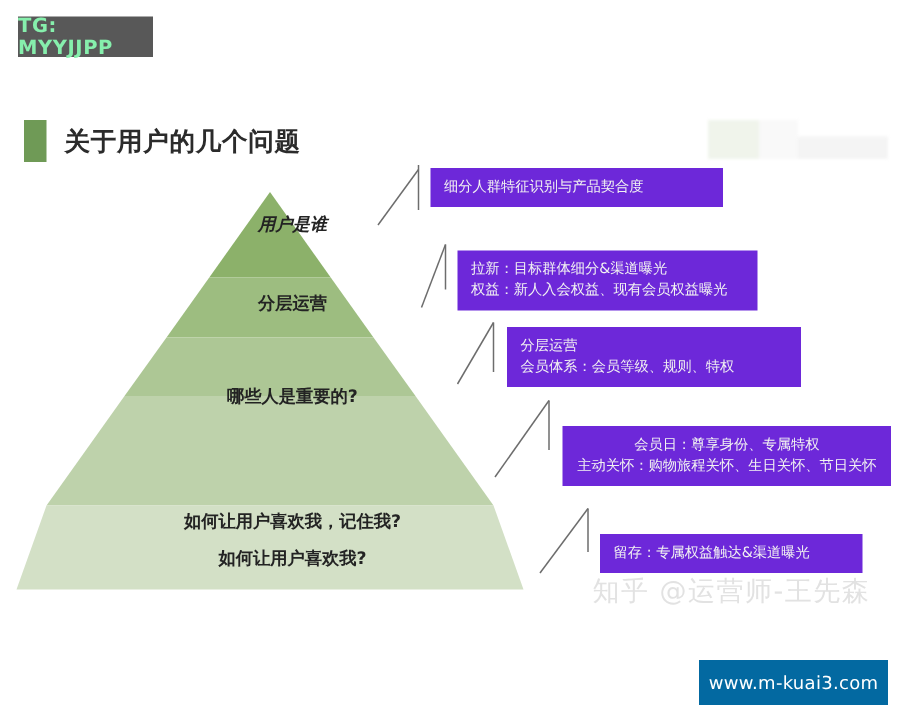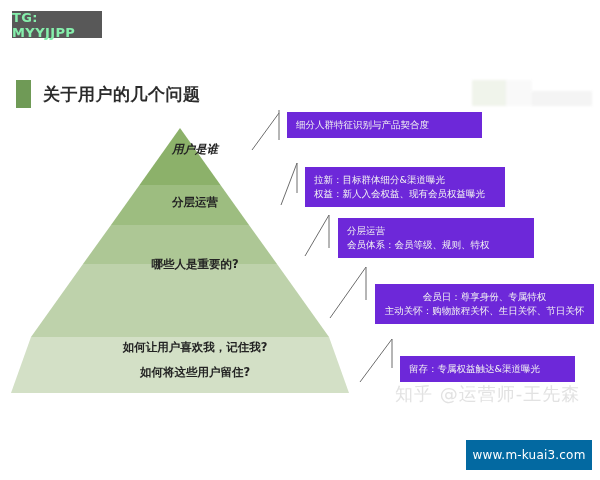--- a/index.html
+++ b/index.html
@@ -177,21 +177,21 @@
       <polygon points="180,8 220.5,65 139.5,65" fill="#8cb16a"></polygon>
       <polygon points="139.5,65 220.5,65 249,105 111,105" fill="#9dbd80"></polygon>
       <polygon points="111,105 249,105 277,144 83,144" fill="#adc795"></polygon>
       <polygon points="83,144 277,144 329,217 31,217" fill="#bed2ab"></polygon>
       <polygon points="31,217 329,217 349,273 11,273" fill="#d3e0c6"></polygon>
     </svg>
     <div class="tier-label t1">用户是谁</div>
     <div class="tier-label t2">分层运营</div>
     <div class="tier-label t3">哪些人是重要的?</div>
     <div class="tier-label t4">如何让用户喜欢我，记住我?</div>
-    <div class="tier-label t5">如何将这些用户留住?</div>
+    <div class="tier-label t5">如何让用户喜欢我?</div>
   </div>
 
   <svg id="leaders" viewBox="0 0 600 480">
     <g stroke="#6d6d6d" stroke-width="1" fill="none">
       <line x1="252" y1="150" x2="279" y2="113"></line>
       <line x1="279" y1="110" x2="279" y2="140"></line>
 
       <line x1="281" y1="205" x2="297" y2="163"></line>
       <line x1="297" y1="163" x2="297" y2="193"></line>
 

